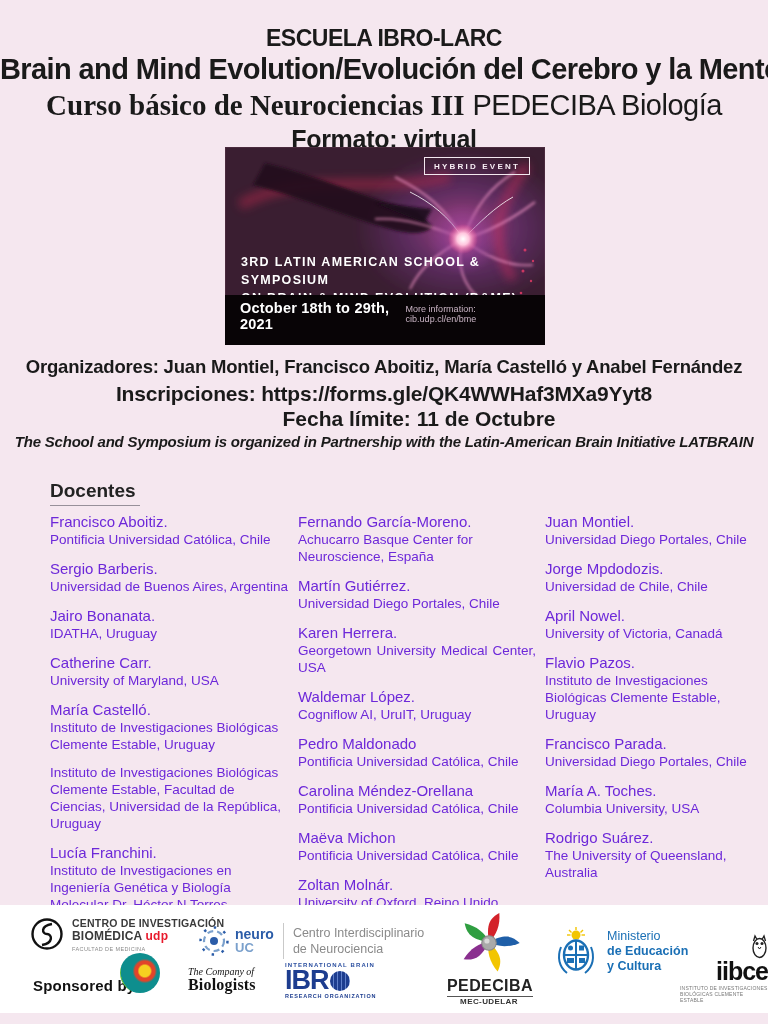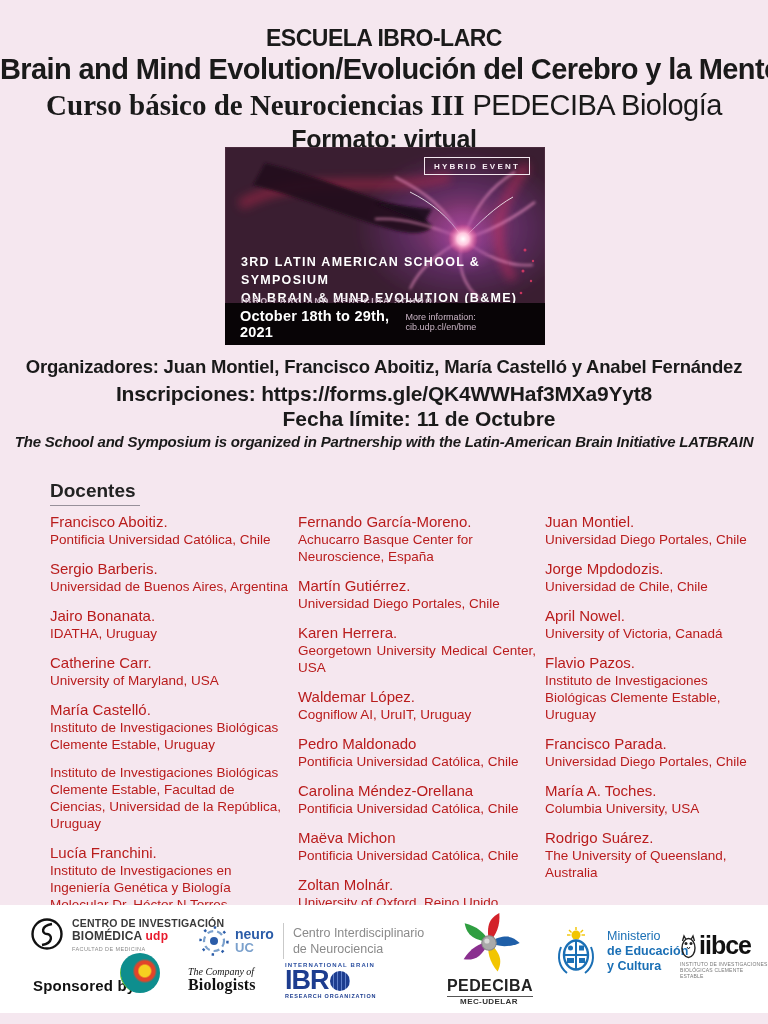--- a/index.html
+++ b/index.html
@@ -15,32 +15,32 @@
   .h3 .sans{font-weight:500;margin-left:8px;letter-spacing:-.5px;}
   .h4{top:125px;font-size:25px;font-weight:600;letter-spacing:-.3px;}
   
   .banner{top:147px;left:225px;width:320px;height:198px;background:#3a1e31;box-shadow:0 0 0 1px #4a2a3e inset;}
   .banner svg.plasma{position:absolute;top:0;left:0;}
   .badge{position:absolute;top:10px;right:15px;border:1px solid #f3e8ef;color:#f7eef4;
          font-size:8px;font-weight:700;letter-spacing:2.2px;padding:4px 9px 3px;}
   .btitle{position:absolute;left:16px;top:106px;color:#fff;font-size:12.5px;font-weight:800;
           letter-spacing:1.3px;line-height:18px;width:300px;}
   .bsub{position:absolute;left:16px;top:149px;color:#cbb8c7;font-size:8.5px;font-weight:700;letter-spacing:1.6px;}
-  .bbar{position:absolute;left:0;bottom:0;width:320px;height:42px;background:#080406;display:flex;}
+  .bbar{position:absolute;left:0;bottom:0;width:320px;height:50px;background:#080406;display:flex;}
   .bdate{color:#fff;font-size:14.5px;font-weight:800;line-height:16px;padding:5px 0 0 15px;letter-spacing:.2px;width:170px;}
   .binfo{color:#c9b4c4;font-size:9px;padding-top:9px;}
   
   .org{top:356px;font-size:18.5px;font-weight:600;letter-spacing:-.2px;}
   .insc{top:382px;font-size:21px;font-weight:800;letter-spacing:-.2px;}
   .fecha{top:407px;font-size:21px;font-weight:800;margin-left:35px;}
   .partner{top:433px;font-size:15px;font-weight:700;font-style:italic;letter-spacing:-.2px;}
   
   .dhead{top:480px;left:50px;font-size:19px;font-weight:700;color:#222;
          border-bottom:1.5px solid #97909a;padding:0 4px 3px 0;}
-  .col{top:512px;color:#b91c1c;}
+  .col{top:512px;color:#6d28d9;}
   .col1{left:50px;width:240px;}
   .col2{left:298px;width:238px;}
   .col3{left:545px;width:218px;}
   .entry{margin-bottom:11px;}
   .fname{font-size:15px;line-height:19px;}
   .faff{font-size:13.5px;line-height:17px;}
   .faff.justify{text-align:justify;}
   
   .band{top:905px;left:0;width:768px;height:108px;background:#ffffff;}
   .lg{position:absolute;}
@@ -57,21 +57,21 @@
   .nuc .div{width:1px;height:36px;background:#c9c9c9;margin:0 9px;}
   .nuc .desc{font-size:12.5px;color:#8a8a8a;line-height:16px;}
   .ped{left:447px;top:6px;width:84px;text-align:center;}
   .ped .p1{font-size:16px;font-weight:700;letter-spacing:.4px;color:#222;
            border-bottom:1px solid #555;display:inline-block;padding-bottom:1px;}
   .ped .p2{font-size:8px;font-weight:700;letter-spacing:.4px;color:#333;}
   .mec{left:553px;top:22px;display:flex;align-items:center;}
   .mec .txt{margin-left:8px;font-size:12.5px;color:#1a6fb5;line-height:15px;}
   .mec .b{font-weight:800;}
   .iib{left:680px;top:28px;}
-  .iib .row{display:flex;align-items:flex-start;}
+  .iib .row{display:flex;align-items:flex-end;flex-direction:column;}
   .iib .name{font-size:25px;font-weight:800;color:#111;line-height:24px;letter-spacing:-1px;margin-left:2px;}
   .iib .sub{font-size:5px;color:#777;line-height:6px;margin-top:2px;letter-spacing:.2px;}
   .spon{left:33px;top:72px;font-size:15px;font-weight:800;color:#111;letter-spacing:.2px;}
   .cob{left:120px;top:48px;display:flex;align-items:flex-end;gap:36px;}
   .cob .disc{width:40px;height:40px;border-radius:50%;
     background:radial-gradient(circle at 62% 45%, #f6d020 0 17%, #e2442a 22% 30%, #0e8e8e 37% 72%, #59b944 73% 100%);}
   .cob .txt{margin-left:-8px;font-family:"Liberation Serif",serif;color:#111;line-height:13px;margin-bottom:2px;}
   .cob .c1{font-size:10px;font-style:italic;}
   .cob .c2{font-size:16px;font-weight:700;letter-spacing:.2px;}
   .ibro{left:285px;top:57px;color:#1d3d8f;}

